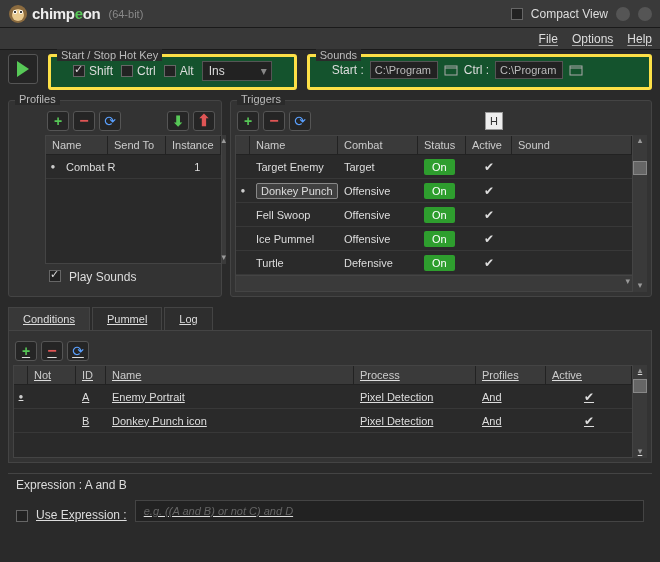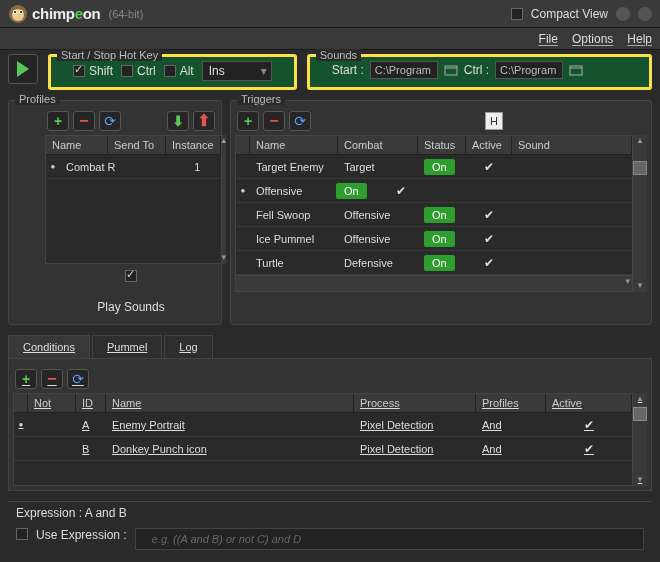--- a/index.html
+++ b/index.html
@@ -41,32 +41,32 @@
 .grid { background: #2a2a2a; border: 1px solid #444; }
 .grid-head { display: flex; background: #3a3a3a; border-bottom: 1px solid #222; }
 .grid-head .col { padding: 3px 6px; font-size: 11px; color: #ccc; border-right: 1px solid #222; }
 .grid-body { }
 .grid-row { display: flex; border-bottom: 1px solid #383838; height: 24px; align-items: center; }
 .grid-row.selected .cell-box { background: #404040; border: 1px solid #888; padding: 1px 4px; border-radius: 2px; }
 .grid-row .cell { padding: 3px 6px; font-size: 11px; overflow: hidden; white-space: nowrap; }
 .row-dot { width: 14px; display: flex; justify-content: center; font-size: 8px; color: #ccc; }
 .status-pill { background: #2e9e2e; color: #fff; padding: 2px 8px; border-radius: 2px; font-size: 11px; display: inline-block; min-width: 30px; text-align: center; }
 .check-mark { color: #ddd; font-size: 12px; }
-.play-sounds { padding: 6px 4px; display: flex; align-items: center; gap: 18px; flex-direction: column; }
+.play-sounds { padding: 6px 4px; display: flex; gap: 8px; }
 .grey-sq { width: 14px; height: 14px; background: #666; border: 1px solid #888; }
 .scroll-col { width: 14px; background: #3a3a3a; display: flex; flex-direction: column; }
 .scroll-arrow { height: 12px; text-align: center; font-size: 9px; color: #999; }
 .tabs { display: flex; border-bottom: 1px solid #444; margin-top: 4px; }
 .tab { padding: 5px 14px; background: #2e2e2e; border: 1px solid #444; border-bottom: none; margin-right: 2px; font-size: 11px; cursor: default; }
 .tab.active { background: #383838; }
 .conditions-section { padding: 0 8px 6px; text-decoration: underline; }
 .cond-panel { border: 1px solid #444; border-top: none; background: #333; padding: 4px; }
 .expr-row { padding: 4px 8px; font-size: 12px; border-top: 1px solid #444; margin: 4px 8px 0; }
-.expr-input-row { padding: 4px 8px 8px; display: flex; align-items: flex-start; gap: 8px; margin: 0 8px; }
-.expr-input { flex: 1; background: #222; border: 1px solid #444; padding: 4px 16px; color: #666; font-style: italic; font-size: 11px; }
+.expr-input-row { padding: 4px 8px 8px; display: flex; align-items: flex-end; gap: 8px; margin: 0 8px; text-decoration: underline; }
+.expr-input { flex: 1; background: #222; border: 1px solid #444; padding: 4px 8px; color: #666; font-style: italic; font-size: 11px; }
 .h-box { width: 18px; height: 18px; background: #eee; color: #333; display: flex; align-items: center; justify-content: center; font-size: 11px; border: 1px solid #999; margin-left: 170px; }
 .grid-wrap { display: flex; }
 .grid-flex { flex: 1; }
 </style>
 </head>
 <body>
 
 <div class="titlebar">
   <span class="logo">
     <svg viewBox="0 0 20 20">
@@ -196,20 +196,21 @@
             <div class="grid-row">
               <div class="row-dot"></div>
               <div class="cell" style="width:88px">Target Enemy</div>
               <div class="cell" style="width:80px">Target</div>
               <div class="cell" style="width:48px"><span class="status-pill">On</span></div>
               <div class="cell" style="width:46px;text-align:center"><span class="check-mark">✔</span></div>
               <div class="cell" style="flex:1"></div>
             </div>
             <div class="grid-row selected">
               <div class="row-dot">●</div>
+              <div class="cell" style="width:88px"><span class="cell-box">Donkey Punch</span></div>
               <div class="cell" style="width:80px">Offensive</div>
               <div class="cell" style="width:48px"><span class="status-pill">On</span></div>
               <div class="cell" style="width:46px;text-align:center"><span class="check-mark">✔</span></div>
               <div class="cell" style="flex:1"></div>
             </div>
             <div class="grid-row">
               <div class="row-dot"></div>
               <div class="cell" style="width:88px">Fell Swoop</div>
               <div class="cell" style="width:80px">Offensive</div>
               <div class="cell" style="width:48px"><span class="status-pill">On</span></div>

